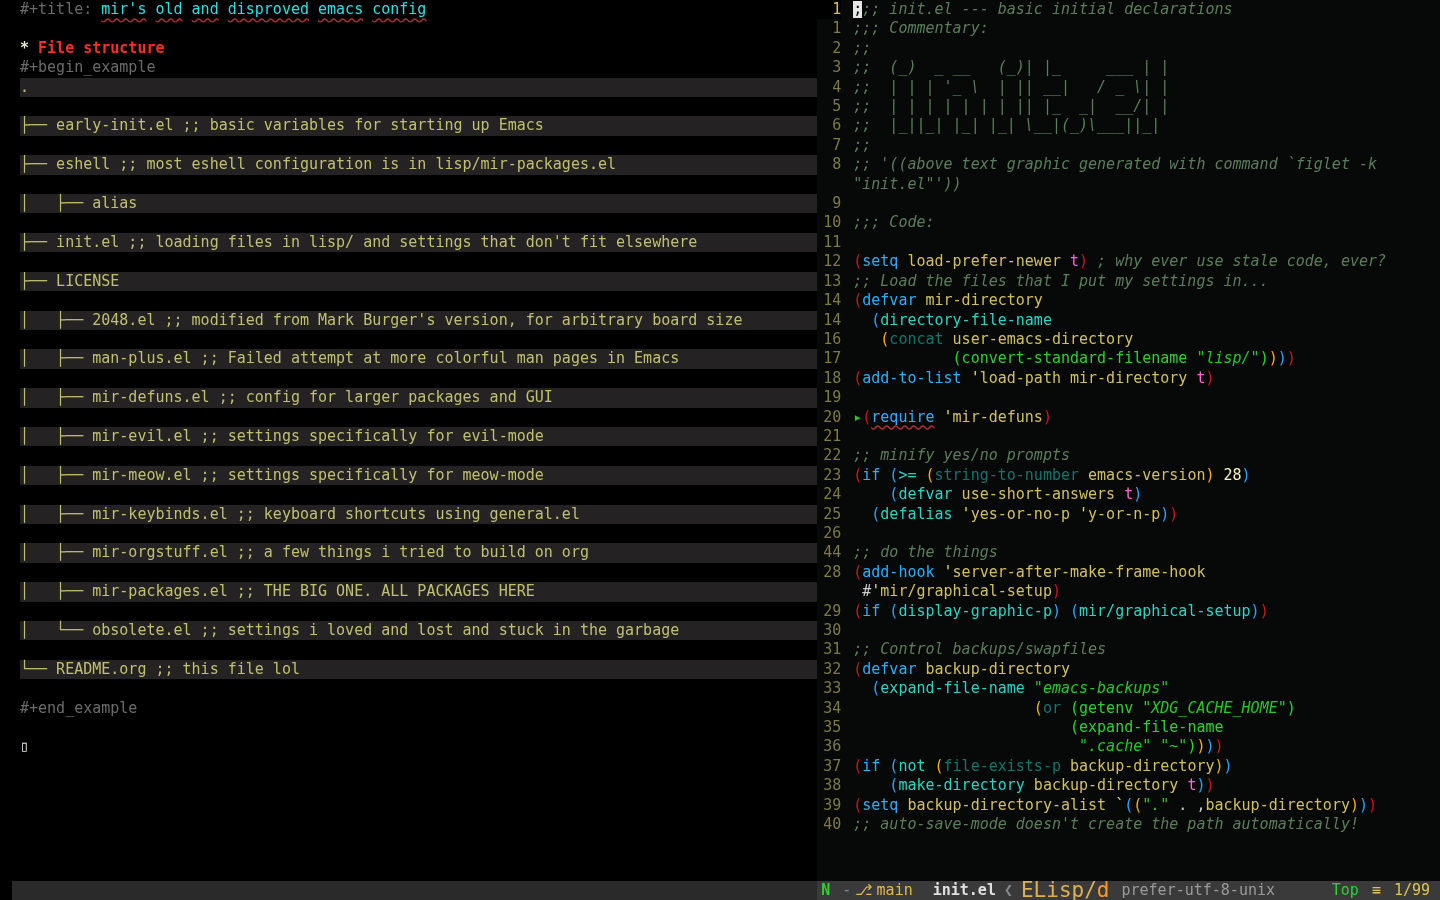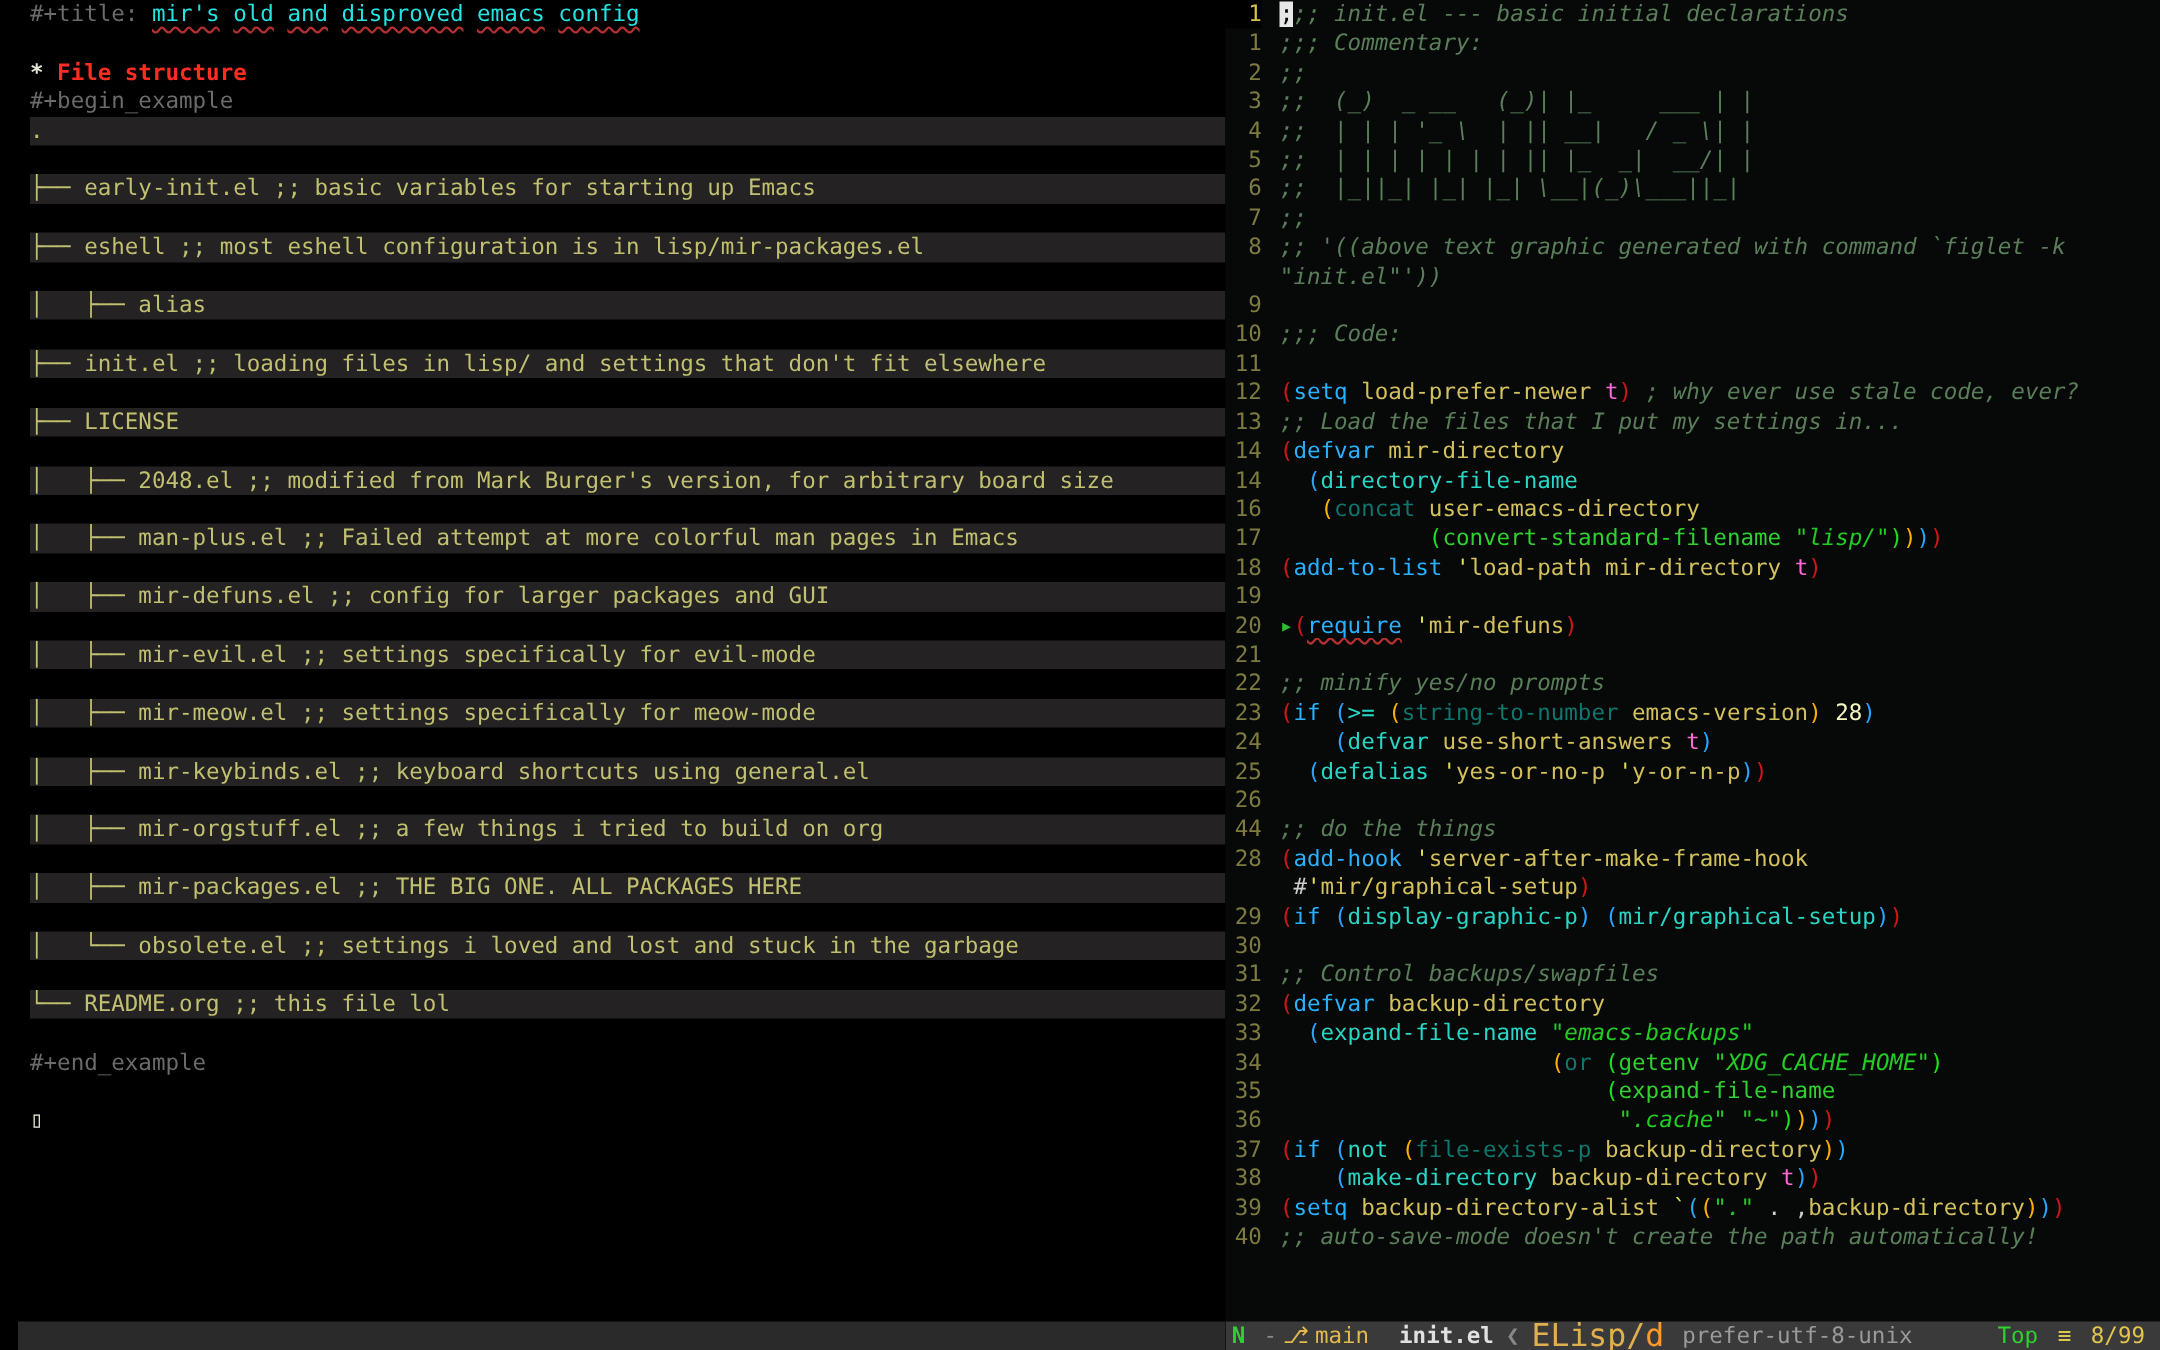--- a/index.html
+++ b/index.html
@@ -206,21 +206,21 @@
       <span class="sb-branch" style="margin-left:4px;">main</span>
       <span class="sb-sep"></span>
       <span class="sb-file">init.el</span>
       <span style="margin:0 8px;color:#888">❮</span>
       <span class="sb-mode"><span>ELisp/</span><span style="color:#ff992d">d</span></span>
       <span class="sb-enc">prefer-utf-8-unix</span>
       <span style="flex:1"></span>
       <span class="sb-posg">
         <span>Top</span>
         <span class="sb-posy" style="margin:0 4px">≡</span>
-        <span class="sb-posy">8/99</span>
+        <span class="sb-posy">1/99</span>
       </span>
       <span style="width:10px"></span>
     </div>
   <div style="position: absolute; left: 36px; top: 1px; width: 9px; height: 17px; background: rgb(230, 230, 230);"></div>
       <div style="position: absolute; left: 36px; top: 0px; color: rgb(0, 0, 0);">;</div>
     </div>
 
 </div>
 
 </body></html>

